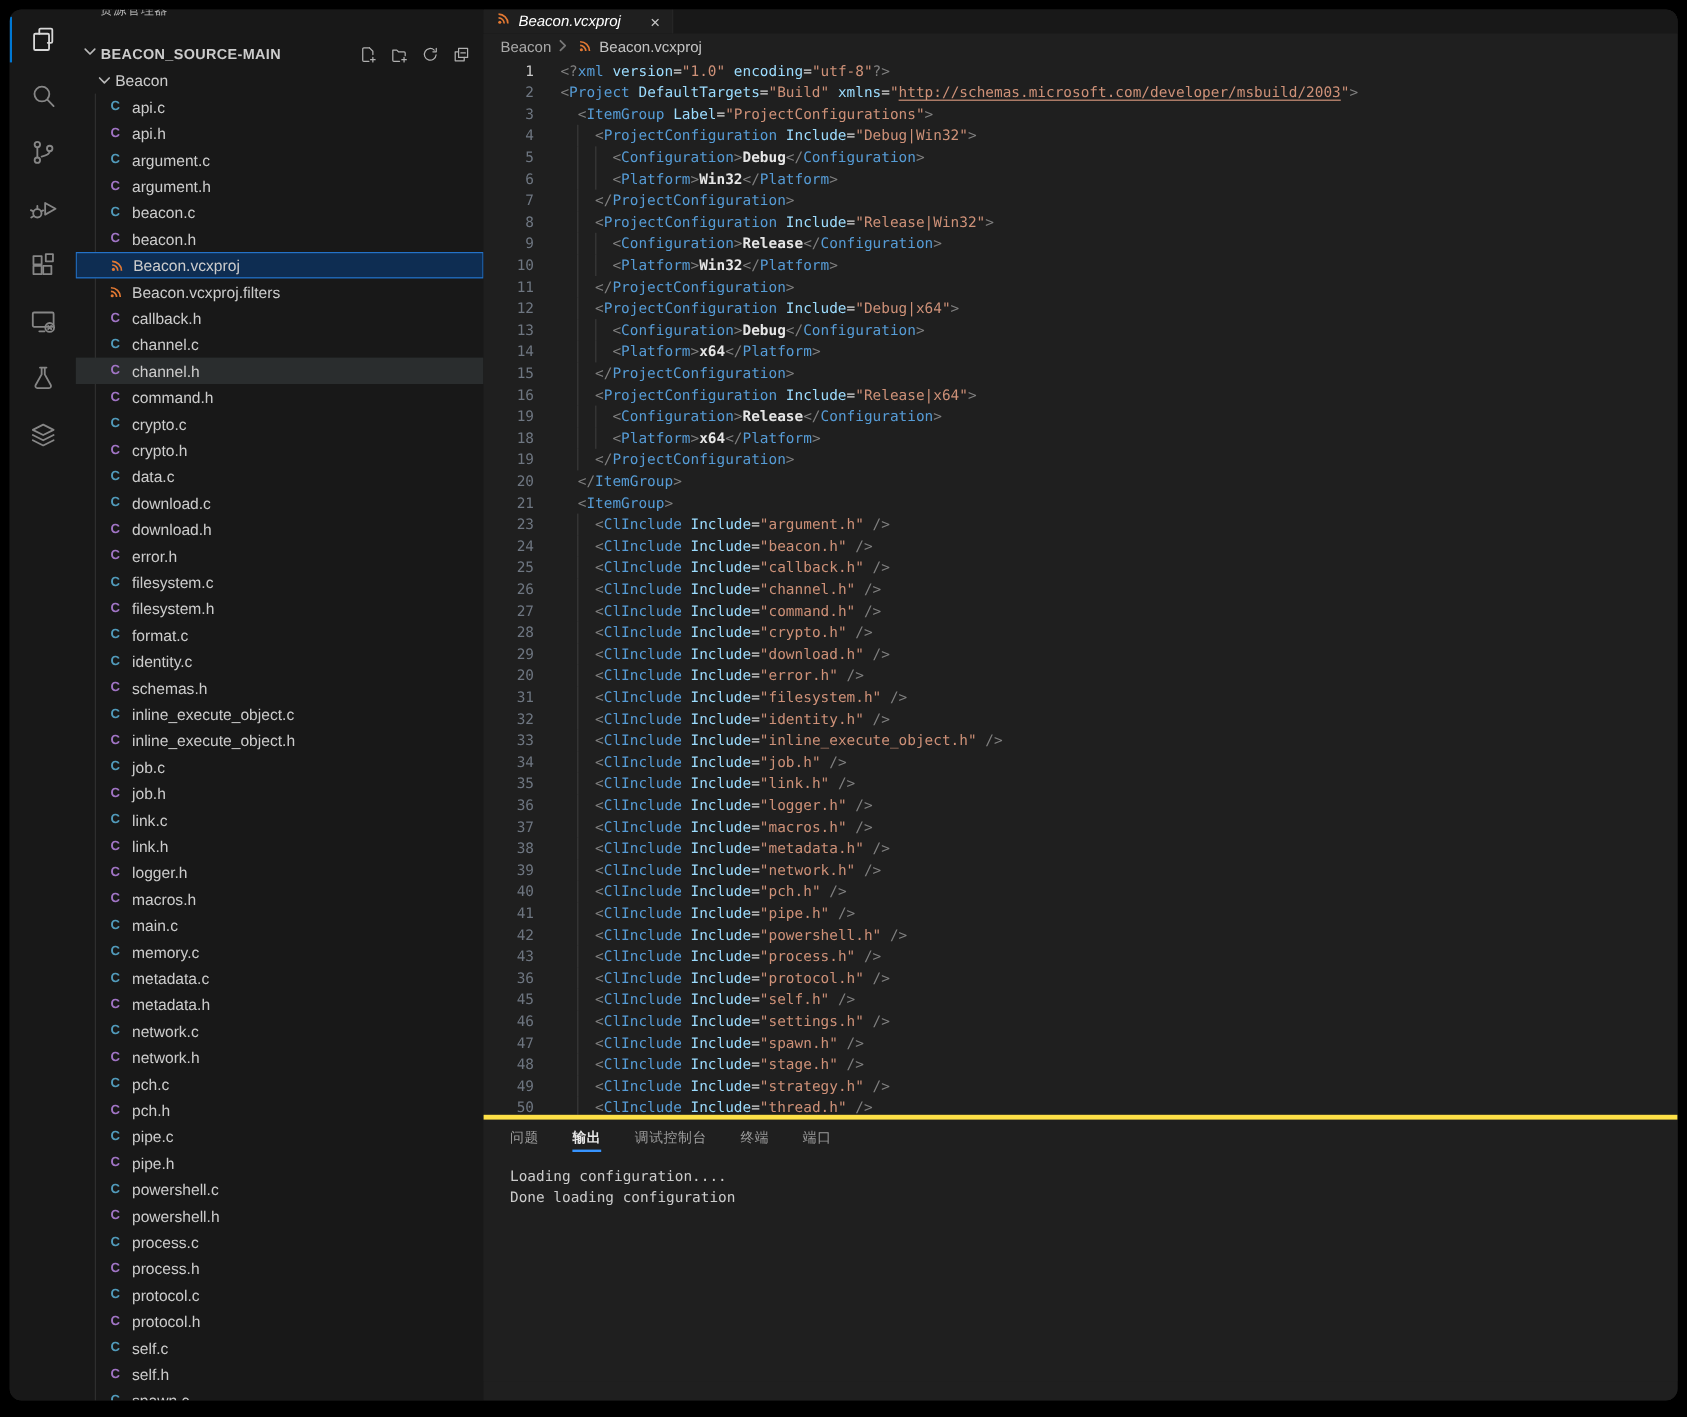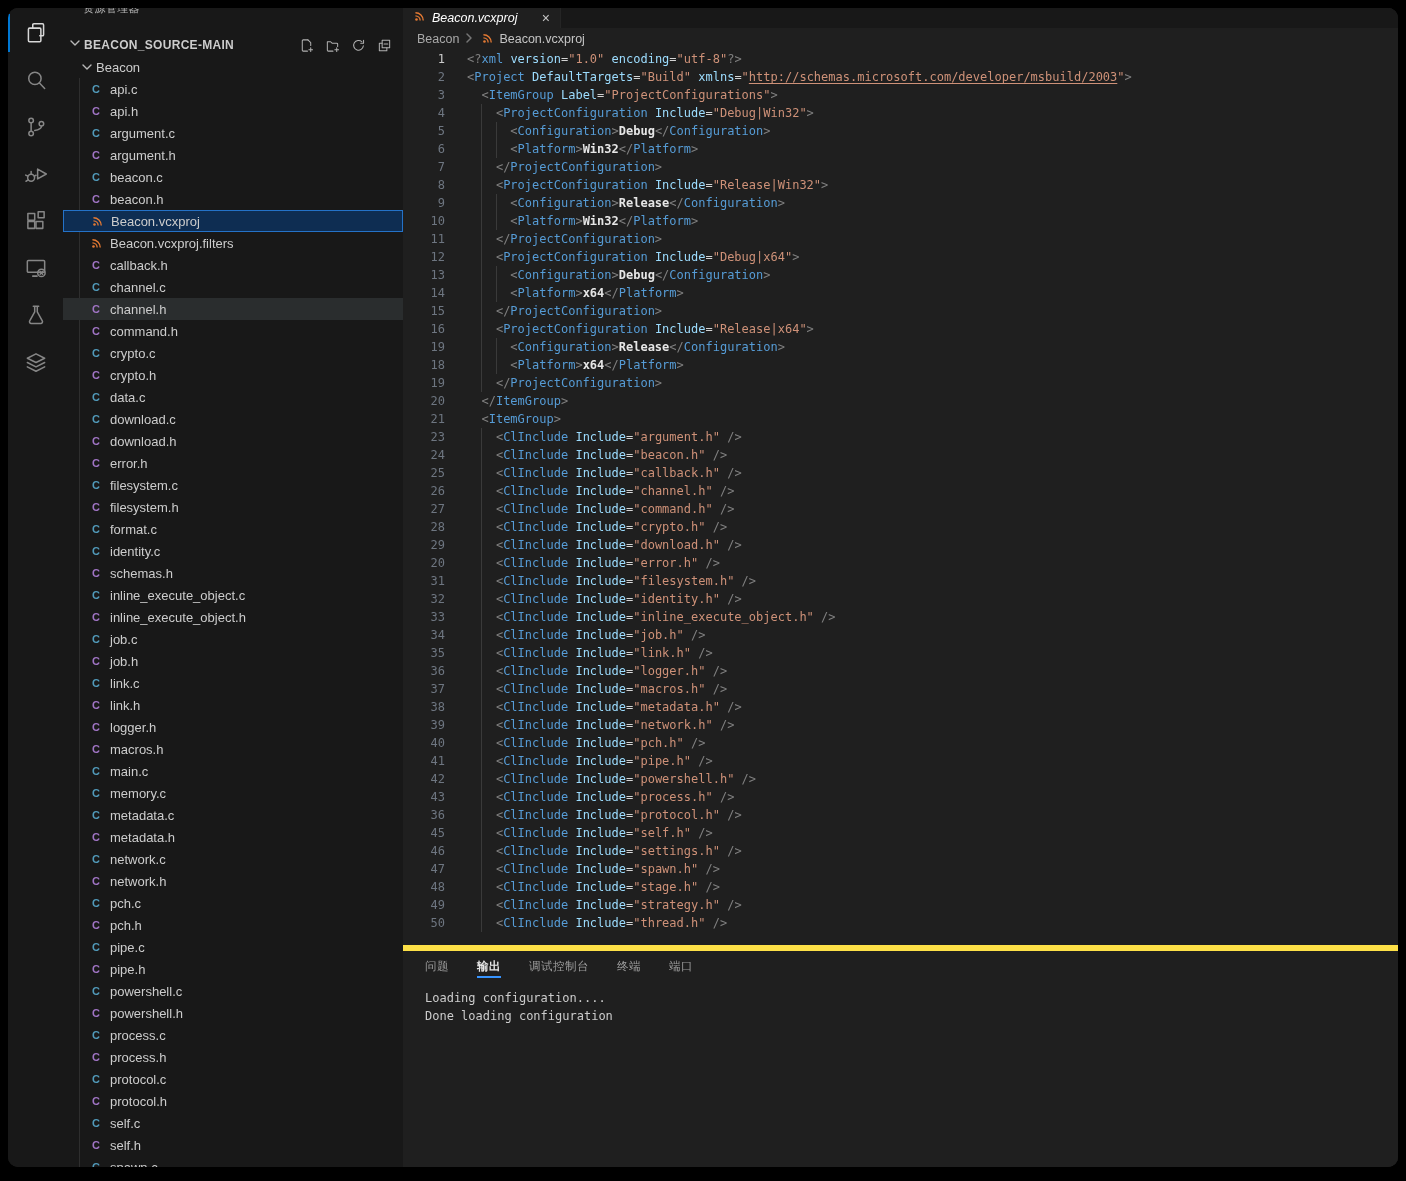--- a/index.html
+++ b/index.html
@@ -49,21 +49,21 @@
     font-family:"DejaVu Sans Mono","Liberation Mono",monospace;font-size:12px;line-height:18px;}
   .cl{display:flex;height:18px;white-space:pre;}
   .ln{width:42px;text-align:right;color:#6e7681;flex:none;user-select:none;}
   .ln.act{color:#cccccc;}
   .lc{margin-left:22px;position:relative;color:#d4d4d4;}
   .lc i.g{position:absolute;top:0;height:100%;width:1px;background:#3a3a3a;}
   .tg{color:#569cd6;}.at{color:#9cdcfe;}.str{color:#ce9178;}.pu{color:#808080;}
   .eq{color:#d4d4d4;}.ct{color:#e6e6e6;font-weight:600;}
   .lk{text-decoration:underline;text-underline-offset:2px;}
   
-  .panel{position:absolute;left:0;bottom:0;width:100%;height:222px;background:#1f1f1f;border-top:6px solid #fde047;box-sizing:border-box;}
+  .panel{position:absolute;left:0;bottom:16px;width:100%;height:222px;background:#1f1f1f;border-top:4px solid #fde047;box-sizing:border-box;}
   .panel-tabs{display:flex;align-items:center;height:30px;margin-left:22px;gap:28px;}
   .ptab{font-size:11.5px;color:#9d9d9d;letter-spacing:.5px;position:relative;height:30px;display:flex;align-items:center;cursor:pointer;}
   .ptab.active{color:#e7e7e7;font-weight:700;}
   .ptab.active::after{content:"";position:absolute;left:0;right:0;bottom:3px;height:2px;background:#3794ff;}
   .output{margin:8px 0 0 22px;font-family:"DejaVu Sans Mono","Liberation Mono",monospace;font-size:12px;line-height:18px;color:#cccccc;}
 </style>
 </head>
 <body>
 
 <div class="window">

